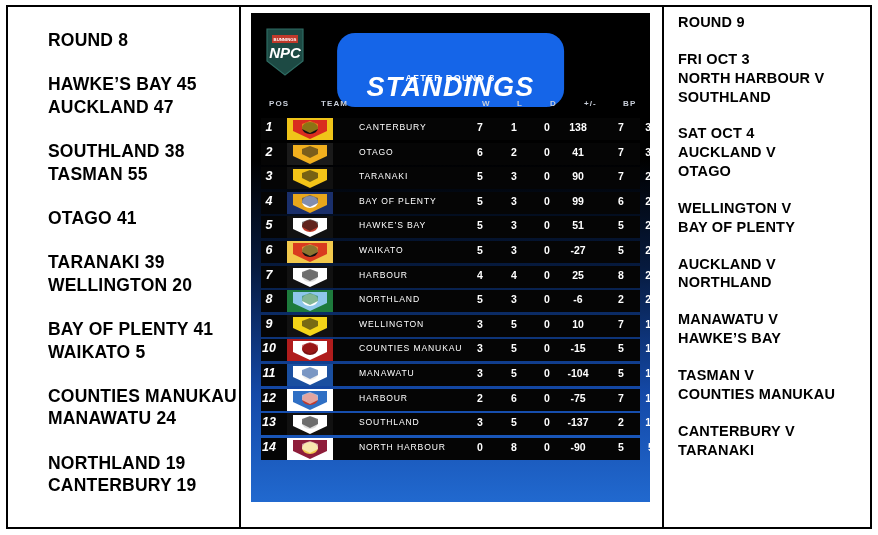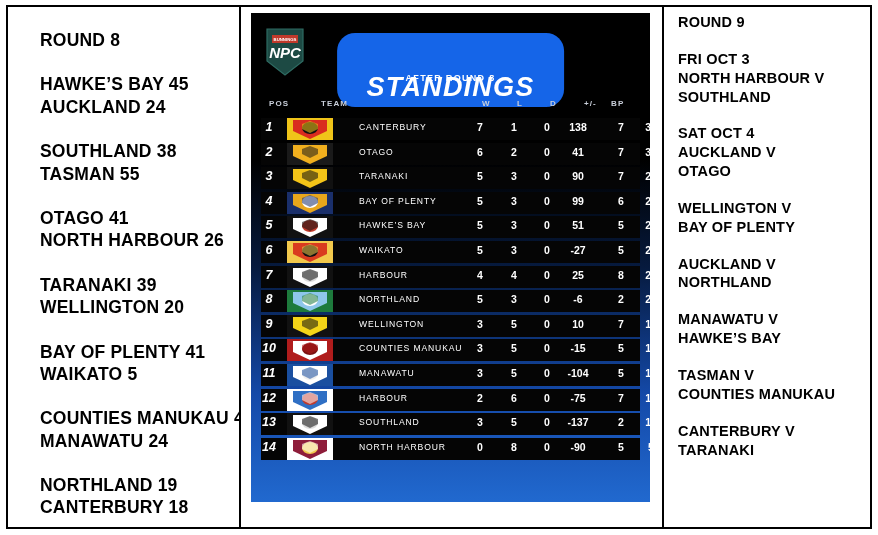--- a/index.html
+++ b/index.html
@@ -12,21 +12,21 @@
     position:relative;width:878px;height:535px;box-sizing:border-box;
     padding:5px 6px 6px 6px;
   }
   .frame{
     position:relative;width:100%;height:100%;box-sizing:border-box;
     border:2px solid #000;display:flex;background:#fff;
   }
   
   .col-left{
     width:233px;flex:0 0 233px;box-sizing:border-box;
-    padding:22px 0 0 32px;border-right:2px solid #000;
+    padding:22px 0 0 40px;border-right:2px solid #000;
   }
   .col-left .blk{margin-bottom:22px;}
   .col-left .ln{
     font-size:17.5px;font-weight:bold;color:#000;letter-spacing:.2px;
     line-height:1.28;white-space:nowrap;
   }
   
   .col-center{
     flex:1 1 auto;box-sizing:border-box;position:relative;
     background:#fff;border-right:2px solid #000;
@@ -62,21 +62,21 @@
     position:absolute;font-size:8px;font-weight:bold;color:#c9cfda;
     letter-spacing:1.1px;
     padding-left:8px;
   }
   .c-pos{left:10px;}
   .c-team{left:62px;}
   .c-w{left:223px;}
   .c-l{left:258px;}
   .c-d{left:291px;}
   .c-pm{left:325px;}
-  .c-bp{left:352px;text-align:center;}
+  .c-bp{left:364px;text-align:center;}
   .c-pts{left:394px;}
 
   .rows{position:relative;padding:2px 0 0 0;}
   .row{
     position:relative;height:24.6px;display:block;
   }
   .row .bar{
     position:absolute;left:10px;right:10px;top:1px;height:22px;
     background:#050505;
   }
@@ -121,45 +121,44 @@
 <div class="page">
   <div class="frame">
 
     <div class="col-left">
       <div class="blk">
         <div class="ln">ROUND 8</div>
       </div>
       <div id="left-results">
           <div class="blk">
             <div class="ln">HAWKE’S BAY 45</div>
-            <div class="ln">AUCKLAND 24</div>
+            <div class="ln">AUCKLAND 47</div>
           </div>
           <div class="blk">
             <div class="ln">SOUTHLAND 38</div>
             <div class="ln">TASMAN 55</div>
           </div>
           <div class="blk">
             <div class="ln">OTAGO 41</div>
-            <div class="ln">NORTH HARBOUR 26</div>
           </div>
           <div class="blk">
             <div class="ln">TARANAKI 39</div>
             <div class="ln">WELLINGTON 20</div>
           </div>
           <div class="blk">
             <div class="ln">BAY OF PLENTY 41</div>
             <div class="ln">WAIKATO 5</div>
           </div>
           <div class="blk">
             <div class="ln">COUNTIES MANUKAU 48</div>
             <div class="ln">MANAWATU 24</div>
           </div>
           <div class="blk">
             <div class="ln">NORTHLAND 19</div>
-            <div class="ln">CANTERBURY 18</div>
+            <div class="ln">CANTERBURY 19</div>
           </div>
         </div>
     </div>
 
     <div class="col-center">
       <div class="graphic">
 
         <div class="gfx-head">
           <svg class="logo" viewBox="0 0 40 50">
             <path d="M2 2 H38 V34 L20 48 L2 34 Z" fill="#1d4a44" stroke="#2e6b62" stroke-width="1.2"></path>

